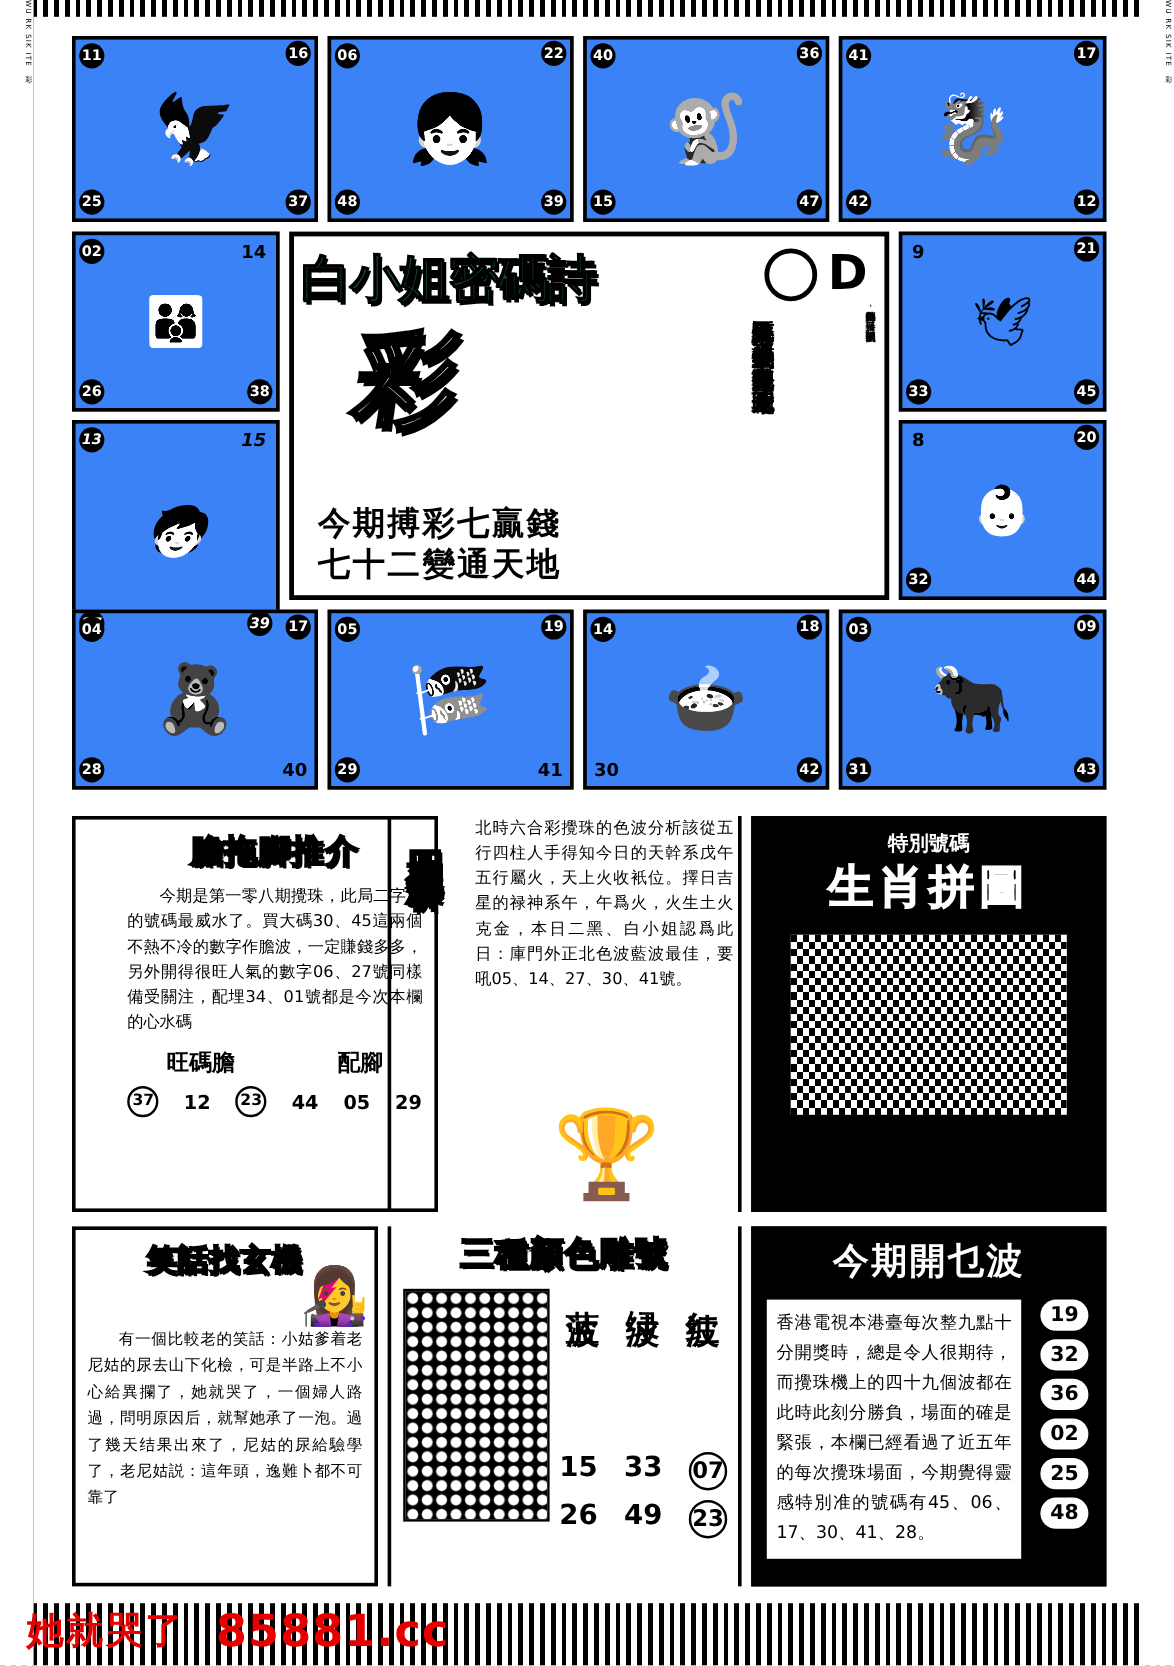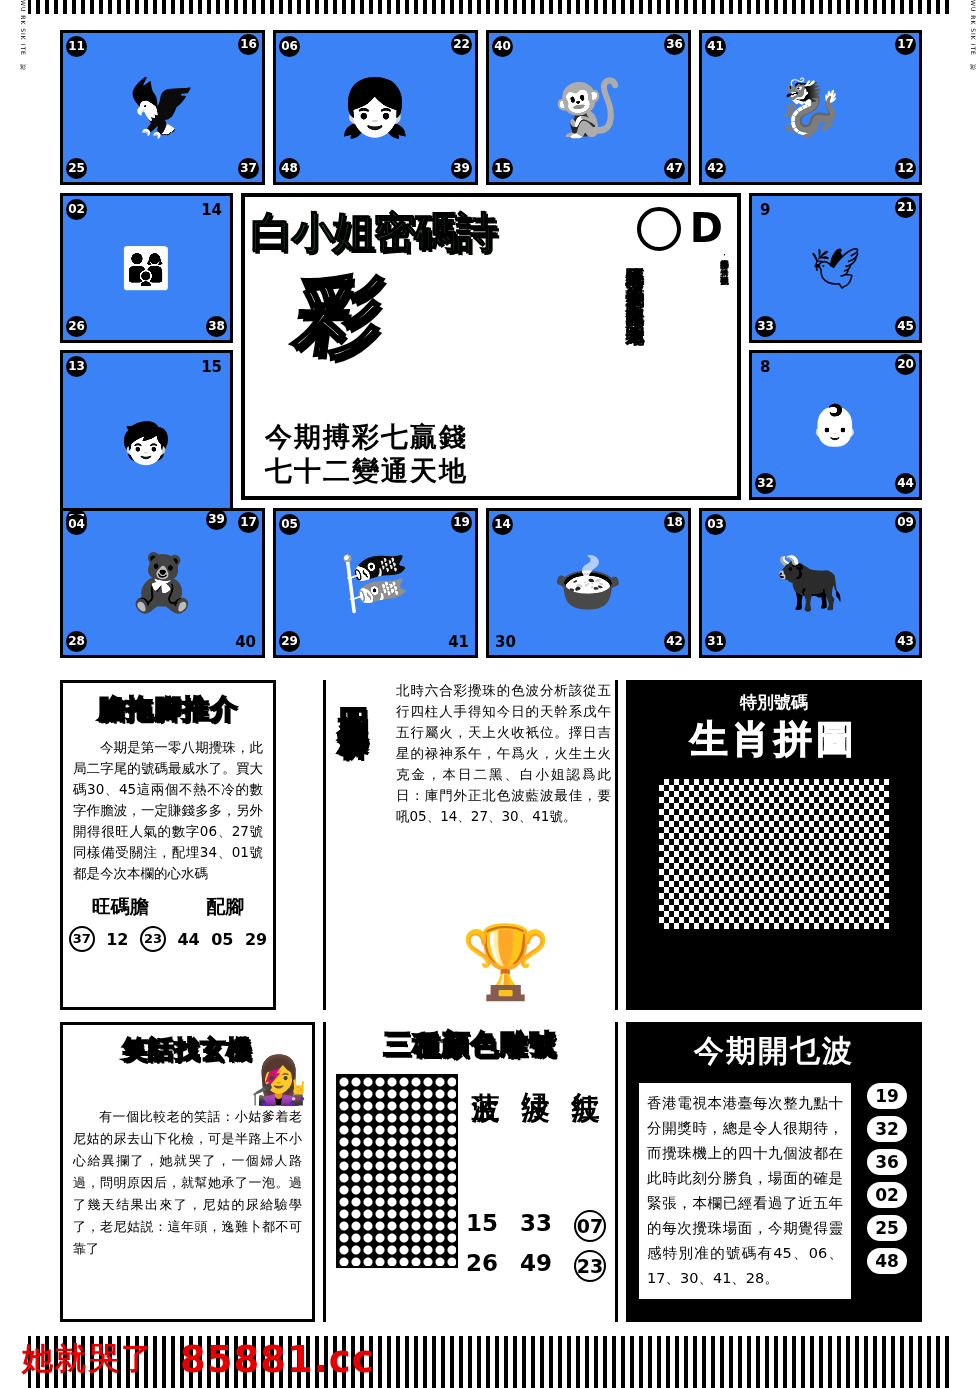--- a/index.html
+++ b/index.html
@@ -205,21 +205,21 @@
     </div>
 
     <div class="cell" style="left:0;top:163px;width:173px;height:150px;">
       <div class="num tl">02</div>
       <div class="numplain" style="right:8px;top:5px;">14</div>
       <div class="num bl">26</div>
       <div class="num br">38</div>
       <div class="art small">👨‍👩‍👦</div>
     </div>
 
-    <div class="cell" style="left:0;top:320px;width:173px;height:186px;">
+    <div class="cell" style="left:0;top:320px;width:173px;height:186px;font-style:italic;">
       <div class="num tl">13</div>
       <div class="numplain" style="right:8px;top:5px;">15</div>
       <div class="num bl">27</div>
       <div class="num br">39</div>
       <div class="art small">🧒</div>
     </div>
 
     <div class="masthead" style="left:181px;top:163px;width:500px;height:307px;">
       <div class="mast-title">白小姐密碼詩</div>
       <div class="mast-circle"></div>
@@ -274,21 +274,21 @@
     </div>
 
     <div class="cell" style="left:639px;top:478px;width:223px;height:150px;">
       <div class="num tl">03</div>
       <div class="num tr">09</div>
       <div class="num bl">31</div>
       <div class="num br">43</div>
       <div class="art">🐂</div>
     </div>
 
-    <div class="panel" style="left:0;top:650px;width:216px;height:330px;border:3px solid #000;">
+    <div class="panel" style="left:0;top:650px;width:305px;height:330px;border:3px solid #000;padding-left:33px;">
       <div class="hdr-fancy" style="margin-top:8px;">膽拖腳推介</div>
       <div class="body-cn" style="margin:10px 10px 0 10px;text-indent:2em;">今期是第一零八期攪珠，此局二字尾的號碼最威水了。買大碼30、45這兩個不熱不冷的數字作膽波，一定賺錢多多，另外開得很旺人氣的數字06、27號同樣備受關注，配埋34、01號都是今次本欄的心水碼</div>
       <div style="display:flex;justify-content:space-around;margin-top:10px;font-size:19px;font-weight:bold;">
         <span>旺碼膽</span>
         <span>配腳</span>
       </div>
       <div style="display:flex;justify-content:space-around;margin-top:6px;font-size:16px;font-weight:bold;align-items:center;">
         <span class="circ-num">37</span>
         <span>12</span>
         <span class="circ-num">23</span>

